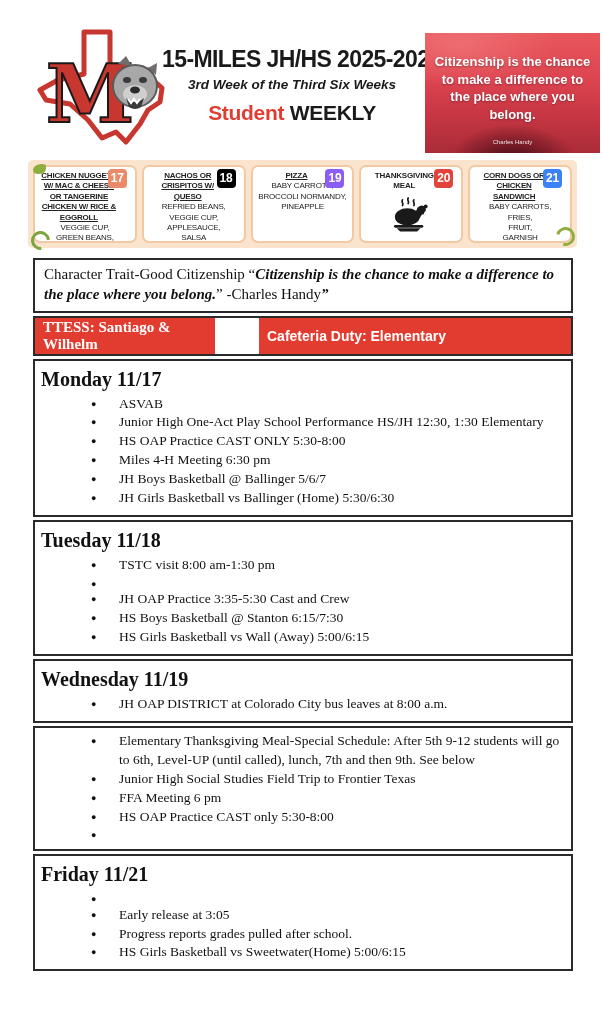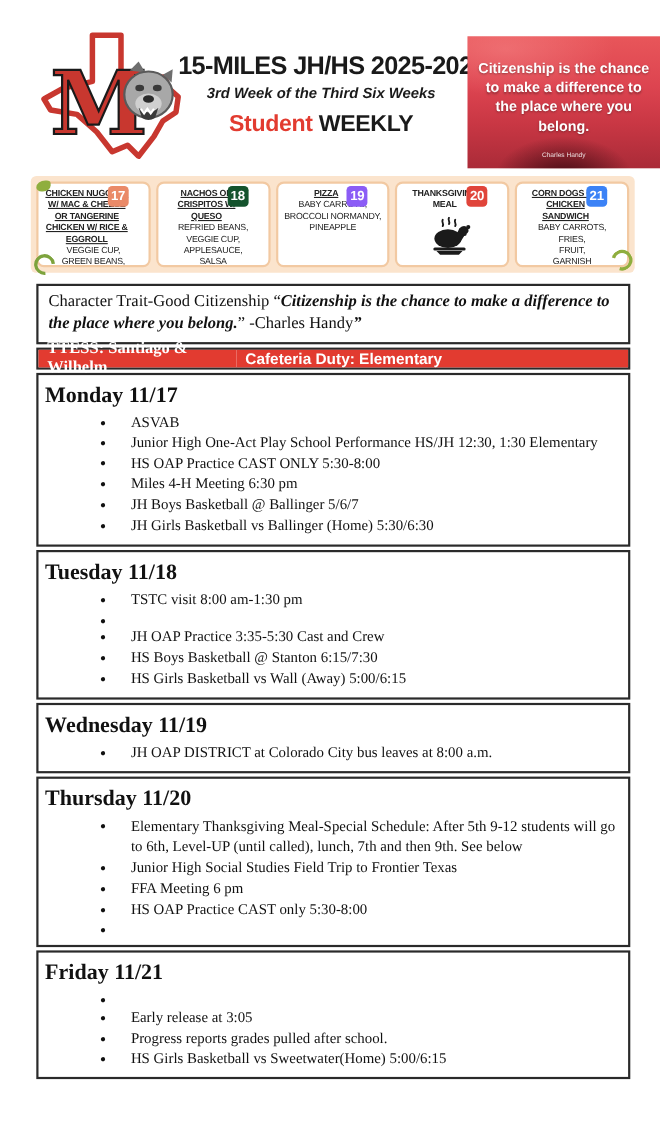--- a/index.html
+++ b/index.html
@@ -26,37 +26,37 @@
   .quote-attr{font-size:6px;margin-top:16px;opacity:0.85;}
   
   .menu-strip{position:absolute;left:28px;top:160px;width:549px;height:88px;box-sizing:border-box;
     background:#fbe4cd;border-radius:5px;display:flex;gap:5px;padding:5px;}
   .menu-card{position:relative;flex:1;background:#fff;border:2px solid #f2c9a2;border-radius:7px;
     padding:4px 3px 2px 3px;text-align:center;font-family:"Liberation Sans",sans-serif;
     font-size:8px;line-height:1.3;color:#222;letter-spacing:-0.2px;overflow:hidden;}
   .menu-card-title{font-weight:bold;text-decoration:underline;padding:0 14px 0 2px;}
   .menu-card-title.no-underline{text-decoration:none;padding:0 16px 0 2px;text-align:center;}
   .menu-side{font-weight:normal;}
-  .day-badge{position:absolute;top:2px;right:18px;width:19px;height:19px;border-radius:4px;
+  .day-badge{position:absolute;top:2px;right:8px;width:19px;height:19px;border-radius:4px;
     color:#fff;font-size:12px;font-weight:bold;line-height:19px;text-align:center;
     font-family:"Liberation Sans",sans-serif;}
   .turkey-wrap{margin-top:5px;}
   .leaf{position:absolute;}
   .leaf-a{left:33px;top:164px;width:13px;height:10px;background:#8fae3e;border-radius:70% 30% 60% 40%;}
   .leaf-b{left:31px;top:231px;width:13px;height:13px;border:3px solid #7da33d;border-radius:50%;
     border-right-color:transparent;transform:rotate(40deg);}
   .leaf-c{left:556px;top:227px;width:13px;height:13px;border:3px solid #8fae3e;border-radius:50%;
     border-left-color:transparent;transform:rotate(-30deg);}
   
   .main{position:absolute;left:33px;top:258px;width:540px;}
   .box{border:2px solid #2a2a2a;margin-bottom:3px;background:#fff;box-sizing:border-box;}
   .char-box{padding:5px 9px 6px 9px;font-size:15px;line-height:1.32;}
   .char-quote{font-weight:bold;font-style:italic;}
-  .duty-row{display:flex;border:2px solid #2a2a2a;margin-bottom:3px;height:20px;box-sizing:border-box;
-    font-weight:bold;font-size:14px;}
+  .duty-row{display:flex;border:2px solid #2a2a2a;margin-bottom:3px;height:40px;box-sizing:border-box;
+    font-weight:bold;font-size:14px;gap:44px;}
   .duty-cell{display:flex;align-items:center;padding-left:8px;box-sizing:border-box;}
   .duty-ttess{width:180px;background:#e23b30;color:#fff;font-family:"Liberation Serif",serif;font-size:15px;}
   .duty-hs{width:185px;background:#cdcdcd;color:#111;border-left:2px solid #2a2a2a;
     border-right:2px solid #2a2a2a;font-family:"Liberation Sans",sans-serif;}
   .duty-caf{flex:1;background:#e23b30;color:#fff;font-family:"Liberation Sans",sans-serif;}
   .day-box{padding:4px 8px 7px 6px;font-size:13.5px;line-height:1.4;}
   .day-title{font-weight:bold;font-size:20px;margin-bottom:2px;}
   .day-item{display:flex;padding-left:50px;}
   .bullet{width:28px;flex:0 0 28px;font-size:9px;padding-top:3px;}
   .item-text{flex:1;}
@@ -102,21 +102,21 @@
       <div class="menu-side">VEGGIE CUP,</div>
       <div class="menu-side">GREEN BEANS,</div>
       <div class="day-badge" style="background: rgb(234, 138, 104);">17</div>
     </div>
     <div class="menu-card">
       <div class="menu-card-title">NACHOS OR CRISPITOS W/ QUESO</div>
       <div class="menu-side">REFRIED BEANS,</div>
       <div class="menu-side">VEGGIE CUP,</div>
       <div class="menu-side">APPLESAUCE,</div>
       <div class="menu-side">SALSA</div>
-      <div class="day-badge" style="background: #14532d;">18</div>
+      <div class="day-badge" style="background: #000000;">18</div>
     </div>
     <div class="menu-card">
       <div class="menu-card-title">PIZZA</div>
       <div class="menu-side">BABY CARROTS,</div>
       <div class="menu-side">BROCCOLI NORMANDY,</div>
       <div class="menu-side">PINEAPPLE</div>
       <div class="day-badge" style="background: #8b5cf6;">19</div>
     </div>
     <div class="menu-card">
       <div class="menu-card-title no-underline">THANKSGIVING MEAL</div>
@@ -203,21 +203,20 @@
       </div>
     </div>
     <div class="box day-box">
       <div class="day-title">Wednesday 11/19</div>
       <div class="day-item">
         <span class="bullet">●</span>
         <span class="item-text">JH OAP DISTRICT at Colorado City bus leaves at 8:00 a.m.</span>
       </div>
     </div>
     <div class="box day-box">
-      <div class="day-title">Thursday 11/20</div>
       <div class="day-item">
         <span class="bullet">●</span>
         <span class="item-text">Elementary Thanksgiving Meal-Special Schedule: After 5th 9-12 students will go to 6th, Level-UP (until called), lunch, 7th and then 9th. See below</span>
       </div>
       <div class="day-item">
         <span class="bullet">●</span>
         <span class="item-text">Junior High Social Studies Field Trip to Frontier Texas</span>
       </div>
       <div class="day-item">
         <span class="bullet">●</span>

